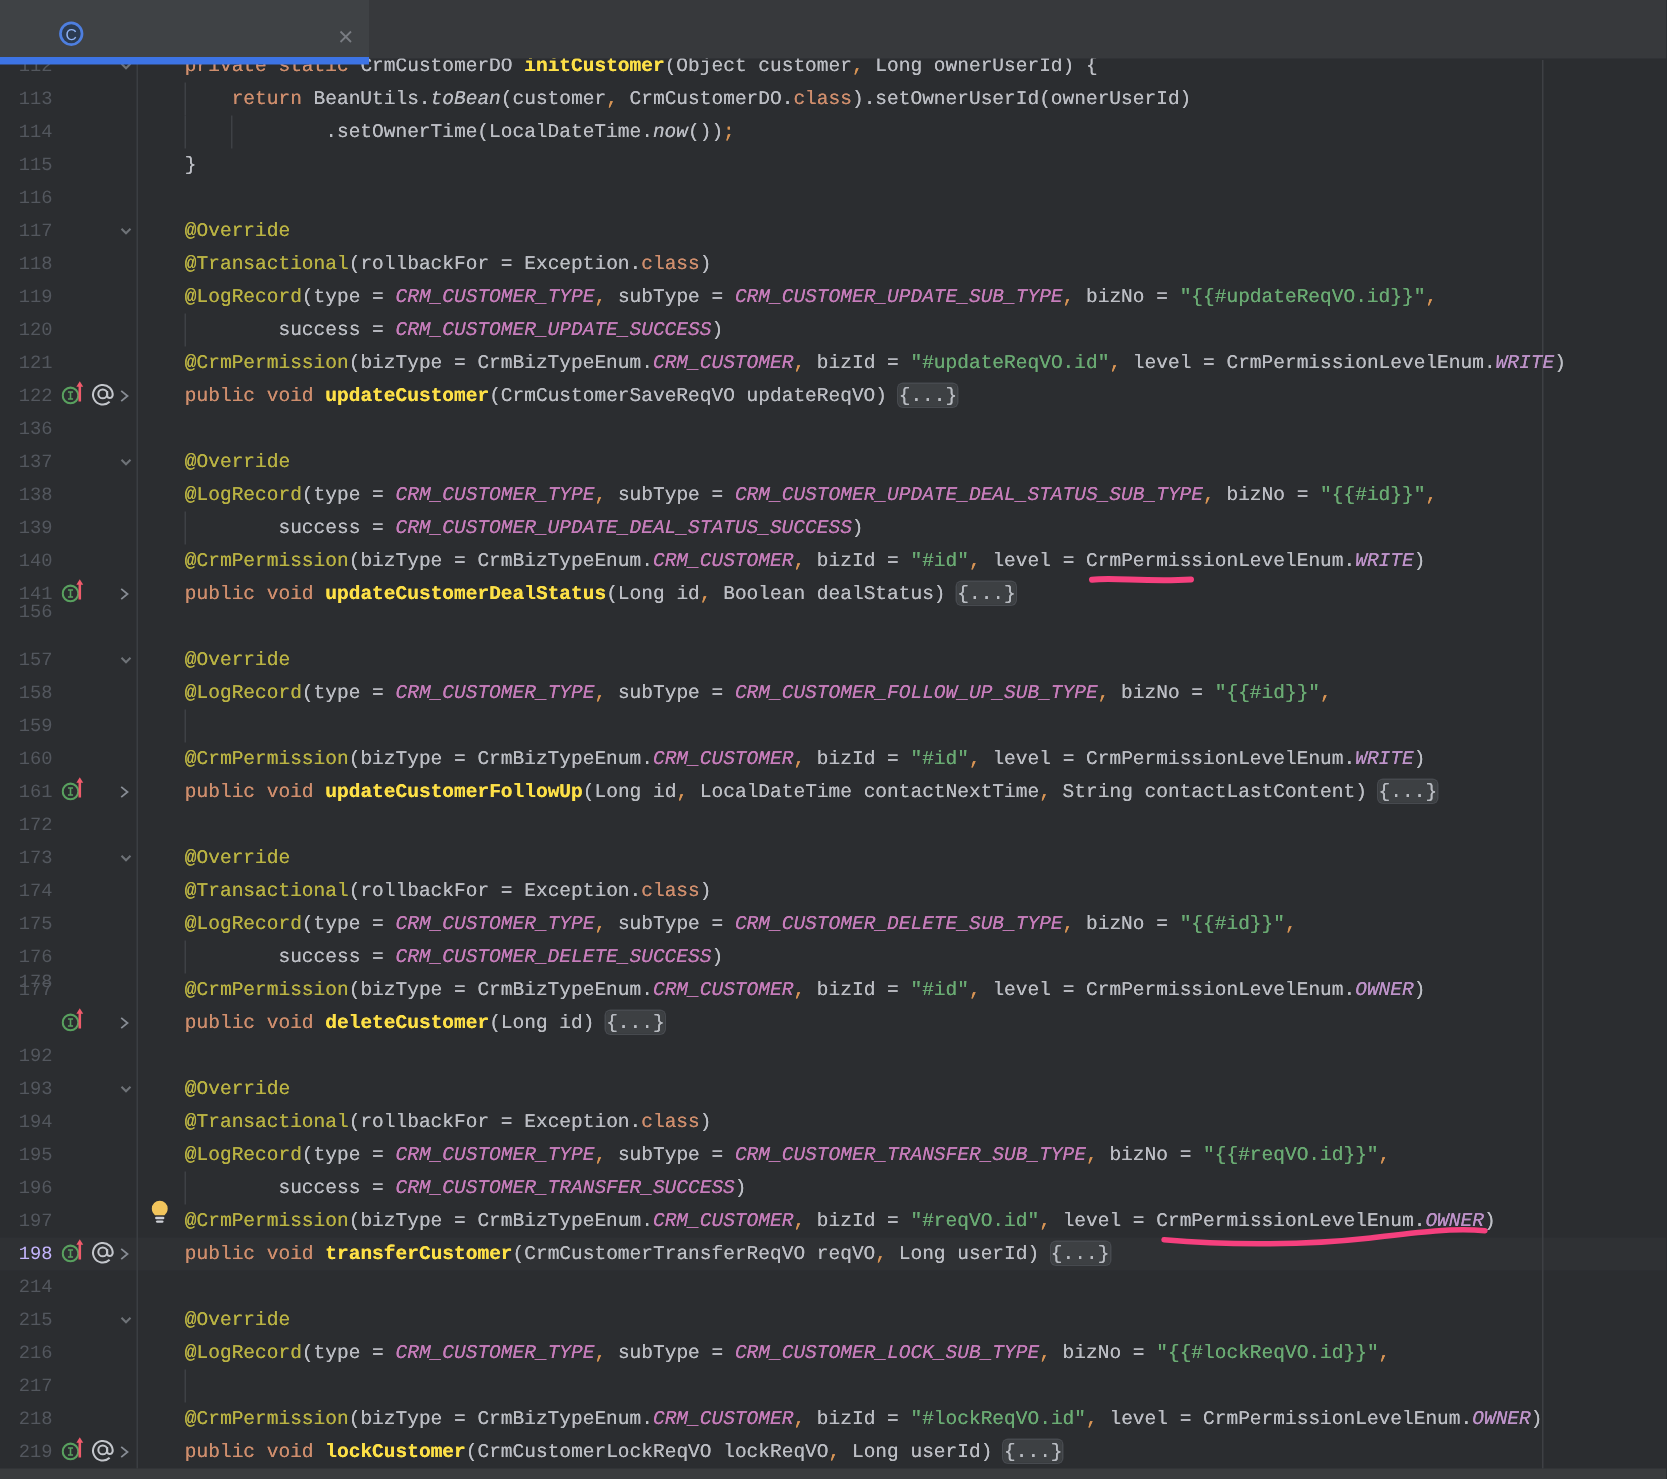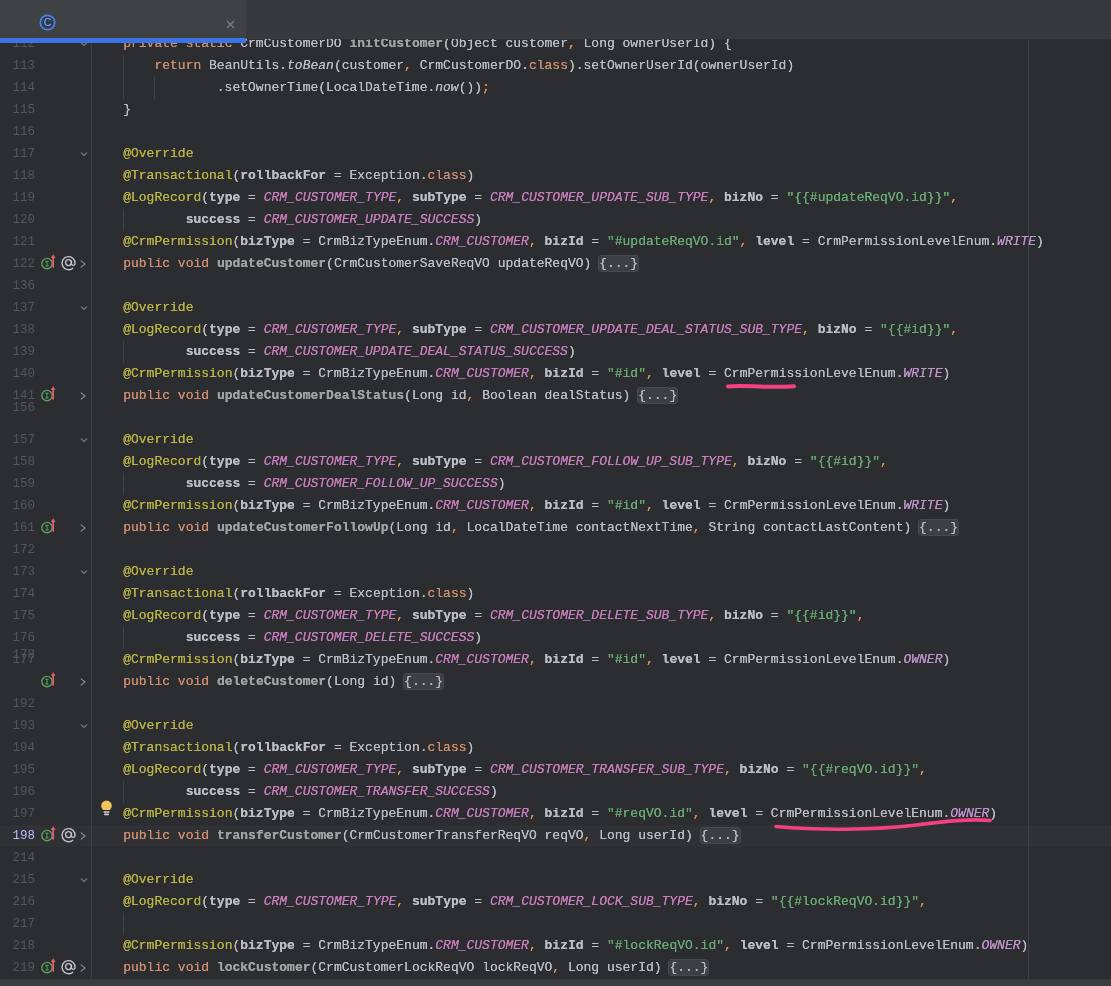--- a/index.html
+++ b/index.html
@@ -6,23 +6,23 @@
 #page{position:relative;width:1111px;height:986px;background:#2B2D30;font-family:'Liberation Mono',monospace;font-size:13px}
 .r{position:absolute;left:92px;white-space:pre;height:22px;line-height:22px;color:#BCBEC4;text-shadow:0 0 0.4px currentColor}
 .n{position:absolute;left:0;width:35px;text-align:right;height:22px;line-height:22px;color:#53575E;font-size:12.5px}
 .n.cur{color:#c4b5fd}
 b{font-weight:normal}
 b.k{color:#CF8E6D}
 b.a{color:#BAB343}
 b.c{color:#C77DBB;font-style:italic}
 b.e{color:#BE93C9;font-style:italic}
 b.s{color:#6AAB73}
-b.m{color:#a3a3a3;font-weight:bold}
+b.m{color:#fde047;font-weight:bold}
 b.i{font-style:italic}
-b.b{font-weight:bold}
+b.b{font-weight:normal}
 b.p{color:#D79455}
 b.f{background:#3D4043;color:#B8BBC1;border-radius:3px;box-shadow:0 0 0 1px #474A4F}
 .ic{position:absolute}
 </style></head><body>
 <div id="page">
     <div style="position:absolute;left:0;top:825px;width:1111px;height:22px;background:#2F3134"></div>
     <div style="position:absolute;left:1028px;top:40px;width:1px;height:939px;background:#3E4044"></div>
     <div style="position:absolute;left:91px;top:40px;width:1px;height:939px;background:#3B3E42"></div>
     <div style="position:absolute;left:123px;top:55px;width:1px;height:22px;background:#3E4145"></div>
     <div style="position:absolute;left:123px;top:77px;width:1px;height:22px;background:#3E4145"></div>
@@ -64,21 +64,20 @@
     <div class="n" style="top:363px">140</div>
     <div class="r" style="top:363px">    <b class="a">@CrmPermission</b>(<b class="b">bizType</b> = CrmBizTypeEnum.<b class="c">CRM_CUSTOMER</b><b class="p">,</b> <b class="b">bizId</b> = <b class="s">"#id"</b><b class="p">,</b> <b class="b">level</b> = CrmPermissionLevelEnum.<b class="e">WRITE</b>)</div>
     <div class="n" style="top:385px">141</div>
     <div class="r" style="top:385px">    <b class="k">public</b> <b class="k">void</b> <b class="m">updateCustomerDealStatus</b>(Long id<b class="p">,</b> Boolean dealStatus) <b class="f">{...}</b></div>
     <div class="n" style="top:397px">156</div>
     <div class="n" style="top:429px">157</div>
     <div class="r" style="top:429px">    <b class="a">@Override</b></div>
     <div class="n" style="top:451px">158</div>
     <div class="r" style="top:451px">    <b class="a">@LogRecord</b>(<b class="b">type</b> = <b class="c">CRM_CUSTOMER_TYPE</b><b class="p">,</b> <b class="b">subType</b> = <b class="c">CRM_CUSTOMER_FOLLOW_UP_SUB_TYPE</b><b class="p">,</b> <b class="b">bizNo</b> = <b class="s">"{{#id}}"</b><b class="p">,</b></div>
     <div class="n" style="top:473px">159</div>
-    <div class="r" style="top:473px">            <b class="b">success</b> = <b class="c">CRM_CUSTOMER_FOLLOW_UP_SUCCESS</b>)</div>
     <div class="n" style="top:495px">160</div>
     <div class="r" style="top:495px">    <b class="a">@CrmPermission</b>(<b class="b">bizType</b> = CrmBizTypeEnum.<b class="c">CRM_CUSTOMER</b><b class="p">,</b> <b class="b">bizId</b> = <b class="s">"#id"</b><b class="p">,</b> <b class="b">level</b> = CrmPermissionLevelEnum.<b class="e">WRITE</b>)</div>
     <div class="n" style="top:517px">161</div>
     <div class="r" style="top:517px">    <b class="k">public</b> <b class="k">void</b> <b class="m">updateCustomerFollowUp</b>(Long id<b class="p">,</b> LocalDateTime contactNextTime<b class="p">,</b> String contactLastContent) <b class="f">{...}</b></div>
     <div class="n" style="top:539px">172</div>
     <div class="n" style="top:561px">173</div>
     <div class="r" style="top:561px">    <b class="a">@Override</b></div>
     <div class="n" style="top:583px">174</div>
     <div class="r" style="top:583px">    <b class="a">@Transactional</b>(<b class="b">rollbackFor</b> = Exception.<b class="k">class</b>)</div>
     <div class="n" style="top:605px">175</div>

